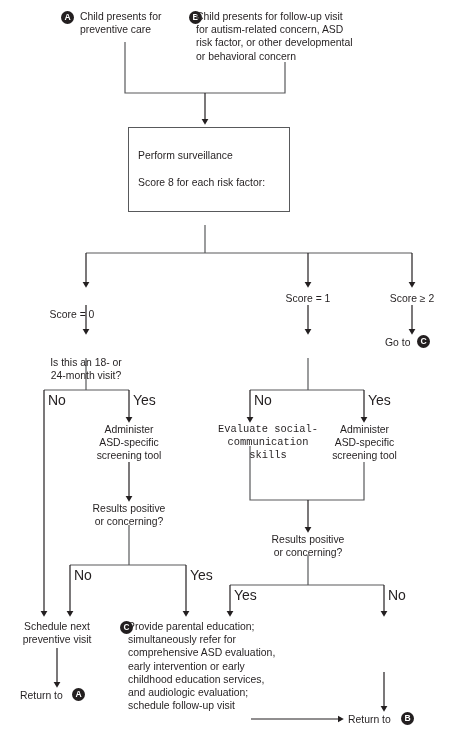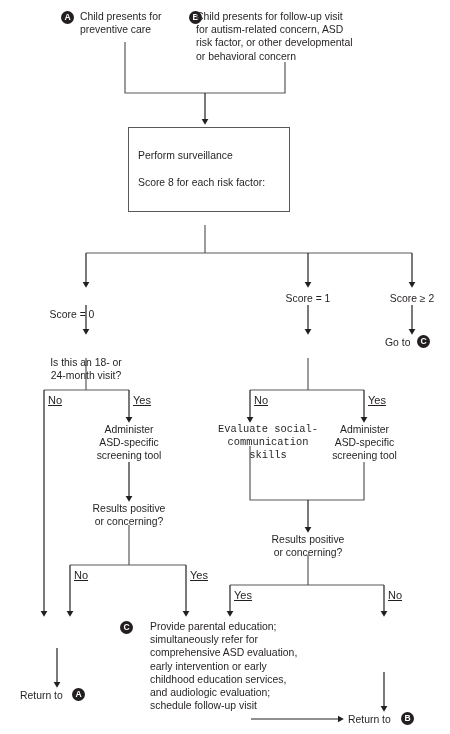--- a/index.html
+++ b/index.html
@@ -23,21 +23,21 @@
     position:absolute;border:1px solid #58595b;background:#fff;
     box-sizing:border-box;
   }
   .box .boxtxt{
     position:absolute;left:9px;top:7px;font-size:10.4px;line-height:13.6px;
     white-space:pre-line;
   }
   ul.riskfactors{margin:0;padding:0 0 0 19px;list-style:none;}
   ul.riskfactors li{position:relative;font-size:10.4px;line-height:13.6px;}
   ul.riskfactors li:before{content:"\2022";position:absolute;left:-9px;top:0;}
-  .lbl{position:absolute;font-size:11px;line-height:12px;color:#231f20;text-decoration:underline;}
+  .lbl{position:absolute;font-size:14px;line-height:12px;color:#231f20;}
 </style>
 </head>
 <body>
 
 <div id="chart">
 
   <svg class="lines" viewBox="0 0 450 734">
     <defs>
       <marker id="ah" markerWidth="8" markerHeight="8" refX="1.2" refY="3" orient="auto" markerUnits="strokeWidth">
         <path d="M0,0 L0,6 L5.2,3 z" fill="#231f20"></path>
@@ -132,26 +132,28 @@
   <div class="txt ctr" style="left:212px;top:423px;width:112px;font-family:Liberation Mono, monospace;">Evaluate social-
 communication skills</div>
   <div class="txt ctr" style="left:312px;top:423px;width:105px;">Administer
 ASD-specific
 screening tool</div>
   <div class="txt ctr" style="left:248px;top:533px;width:120px;">Results positive
 or concerning?</div>
   <div class="lbl" style="left:234px;top:589px;">Yes</div>
   <div class="lbl" style="left:388px;top:589px;">No</div>
 
+  <div class="txt ctr" style="left:7px;top:620px;width:100px;">Schedule next
+preventive visit</div>
 
   <div class="txt lft" style="left:20px;top:689px;width:60px;">Return to</div>
   <div class="badge" style="left:72px;top:688px;">A</div>
 
   <div class="badge" style="left:120px;top:621px;">C</div>
-  <div class="txt lft" style="left:150px;top:620px;width:175px;">Provide parental education;
+  <div class="txt lft" style="left:128px;top:620px;width:175px;">Provide parental education;
 simultaneously refer for
 comprehensive ASD evaluation,
 early intervention or early
 childhood education services,
 and audiologic evaluation;
 schedule follow-up visit</div>
 
 
   <div class="txt lft" style="left:348px;top:713px;width:60px;">Return to</div>
   <div class="badge" style="left:401px;top:712px;">B</div>

